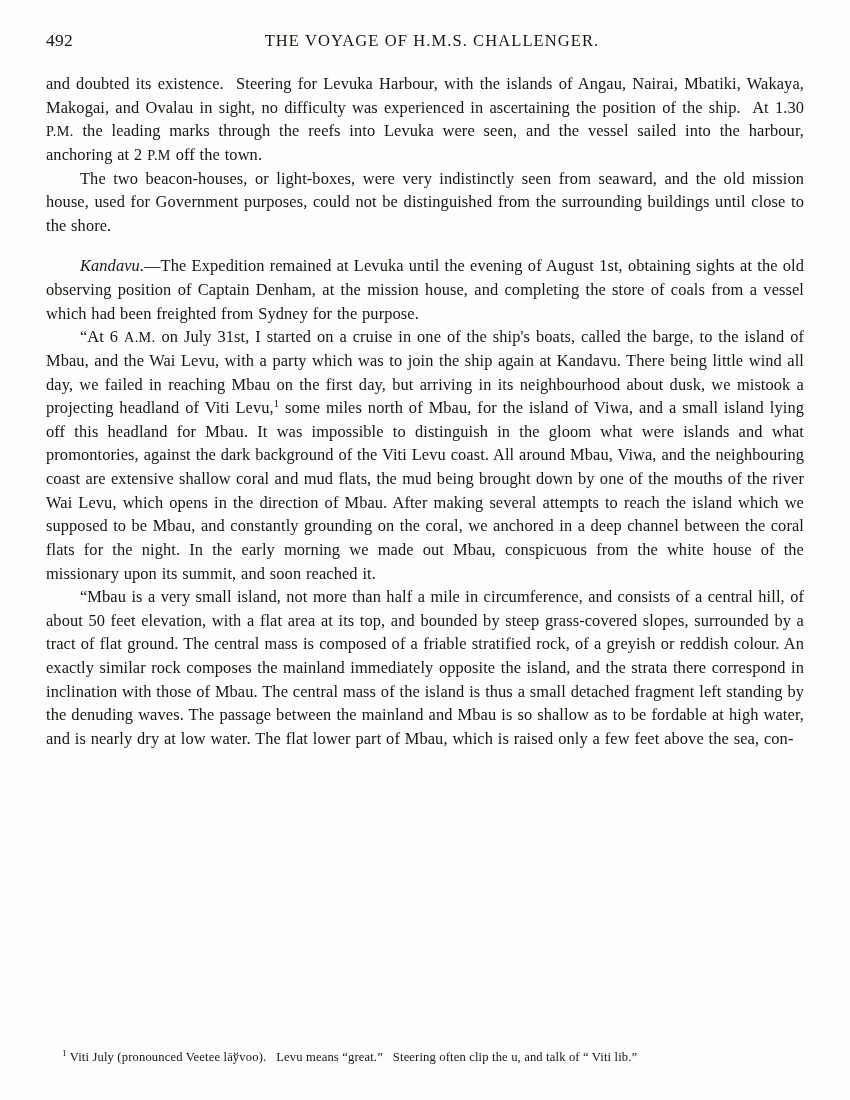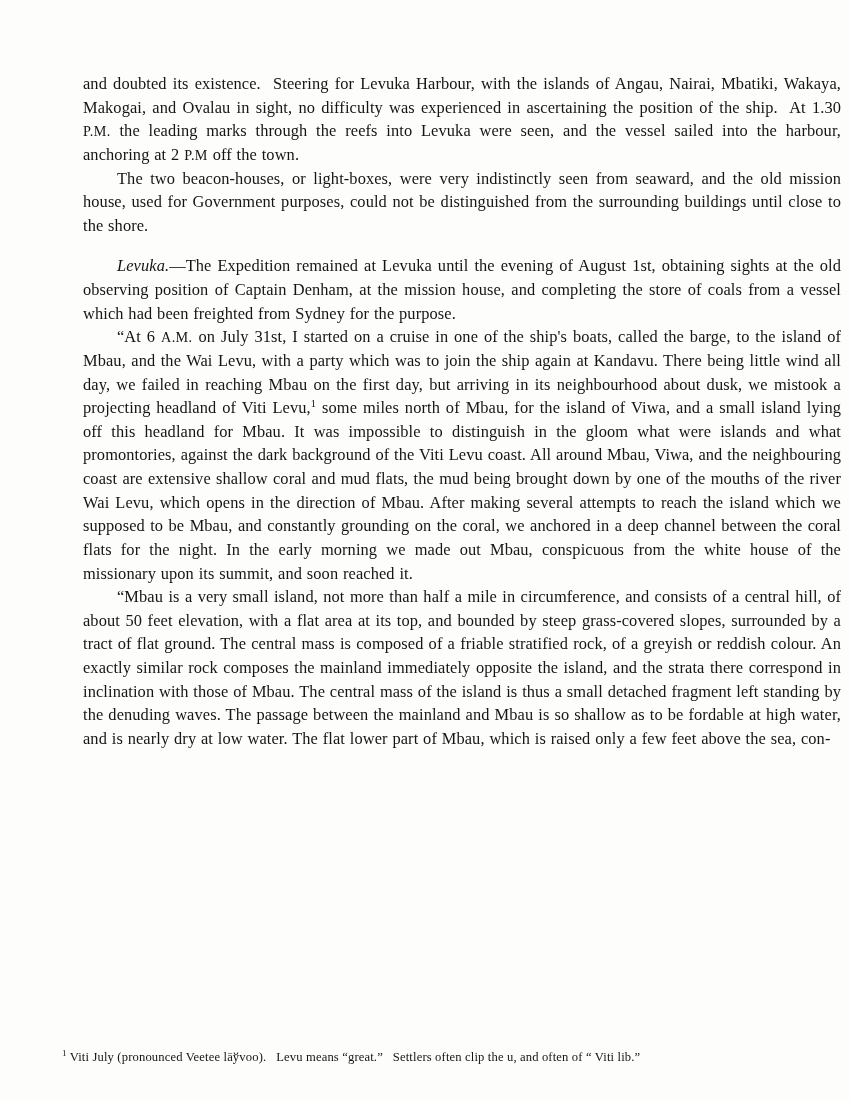--- a/index.html
+++ b/index.html
@@ -41,21 +41,20 @@
     font-size: 16.5px;
     letter-spacing: 1.1px;
     padding-right: 56px;
     white-space: nowrap;
   }
   .body {
     position: absolute;
     top: 72px;
     left: 46px;
     width: 758px;
-    margin-left: 37px;
   }
   p {
     margin: 0;
     font-size: 16.4px;
     line-height: 1.455;
     text-align: justify;
     text-justify: inter-word;
     letter-spacing: 0.1px;
     word-spacing: 0.6px;
   }
@@ -91,38 +90,42 @@
   }
   .footnote sup {
     font-size: 9px;
   }
 </style>
 </head>
 <body>
 
 <div class="page">
 
+  <div class="header-row">
+    <div class="folio">492</div>
+    <div class="running-head">THE VOYAGE OF H.M.S. CHALLENGER.</div>
+  </div>
 
   <div class="body">
 
     <p class="tight"><span>and doubted its existence.</span>&nbsp; <span>Steering for Levuka Harbour, with the islands of Angau, Nairai, Mbatiki, Wakaya, Makogai, and Ovalau in sight, no difficulty was experienced in ascertaining the position of the ship.</span>&nbsp; <span>At 1.30</span> <span class="sc">P.M.</span> <span>the leading marks through the reefs into Levuka were seen, and the vessel sailed into the harbour, anchoring at 2</span> <span class="sc">P.M</span> <span>off the town.</span></p>
 
     <p class="indent tight">The two beacon-houses, or light-boxes, were very indistinctly seen from seaward, and the old mission house, used for Government purposes, could not be distinguished from the surrounding buildings until close to the shore.</p>
 
     <div class="gap-para"></div>
 
-    <p class="indent tight"><span class="ital">Levuka.</span><span>—The Expedition remained at Levuka until the evening of August 1st, obtaining sights at the old observing position of Captain Denham, at the mission house, and completing the store of coals from a vessel which had been freighted from Sydney for the purpose.</span></p>
+    <p class="indent tight"><span class="ital">Kandavu.</span><span>—The Expedition remained at Levuka until the evening of August 1st, obtaining sights at the old observing position of Captain Denham, at the mission house, and completing the store of coals from a vessel which had been freighted from Sydney for the purpose.</span></p>
 
 
     <p class="indent tight"><span>“At 6</span> <span class="sc">A.M.</span> <span>on July 31st, I started on a cruise in one of the ship's boats, called the barge, to the island of Mbau, and the Wai Levu, with a party which was to join the ship again at Kandavu.  There being little wind all day, we failed in reaching Mbau on the first day, but arriving in its neighbourhood about dusk, we mistook a projecting headland of Viti Levu,</span><sup>1</sup> <span>some miles north of Mbau, for the island of Viwa, and a small island lying off this headland for Mbau.  It was impossible to distinguish in the gloom what were islands and what promontories, against the dark background of the Viti Levu coast. All around Mbau, Viwa, and the neighbouring coast are extensive shallow coral and mud flats, the mud being brought down by one of the mouths of the river Wai Levu, which opens in the direction of Mbau.  After making several attempts to reach the island which we supposed to be Mbau, and constantly grounding on the coral, we anchored in a deep channel between the coral flats for the night.  In the early morning we made out Mbau, conspicuous from the white house of the missionary upon its summit, and soon reached it.</span></p>
 
     <p class="indent tight">“Mbau is a very small island, not more than half a mile in circumference, and consists of a central hill, of about 50 feet elevation, with a flat area at its top, and bounded by steep grass-covered slopes, surrounded by a tract of flat ground.  The central mass is composed of a friable stratified rock, of a greyish or reddish colour.  An exactly similar rock composes the mainland immediately opposite the island, and the strata there correspond in inclination with those of Mbau.  The central mass of the island is thus a small detached fragment left standing by the denuding waves.  The passage between the mainland and Mbau is so shallow as to be fordable at high water, and is nearly dry at low water.  The flat lower part of Mbau, which is raised only a few feet above the sea, con-</p>
 
   </div>
 
   <div class="footnote">
     <sup>1</sup>
     <span>Viti July (pronounced Veetee lāўvoo).</span>&nbsp;&nbsp;
     <span>Levu means “great.”</span>&nbsp;&nbsp;
-    <span>Settlers often clip the u, and often of “ Viti lib.”</span>
+    <span>Steering often clip the u, and talk of “ Viti lib.”</span>
   </div>
 
 </div>
 
 </body></html>

